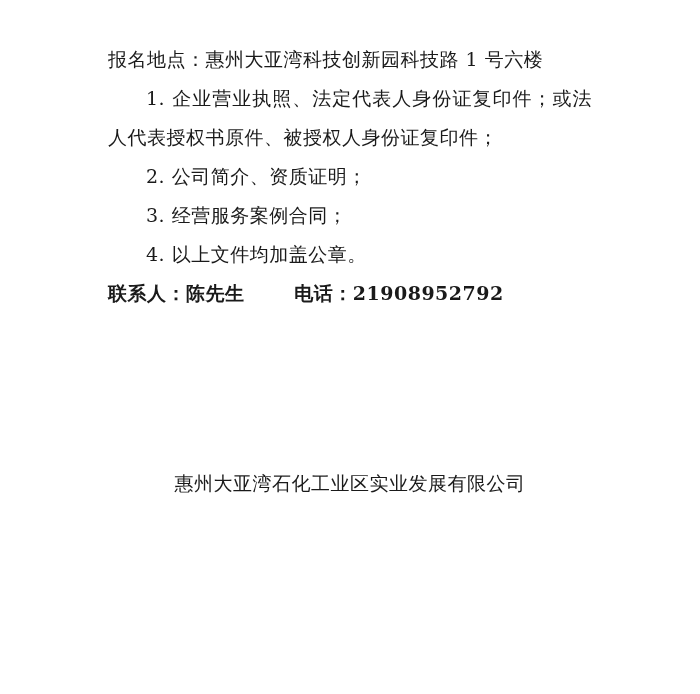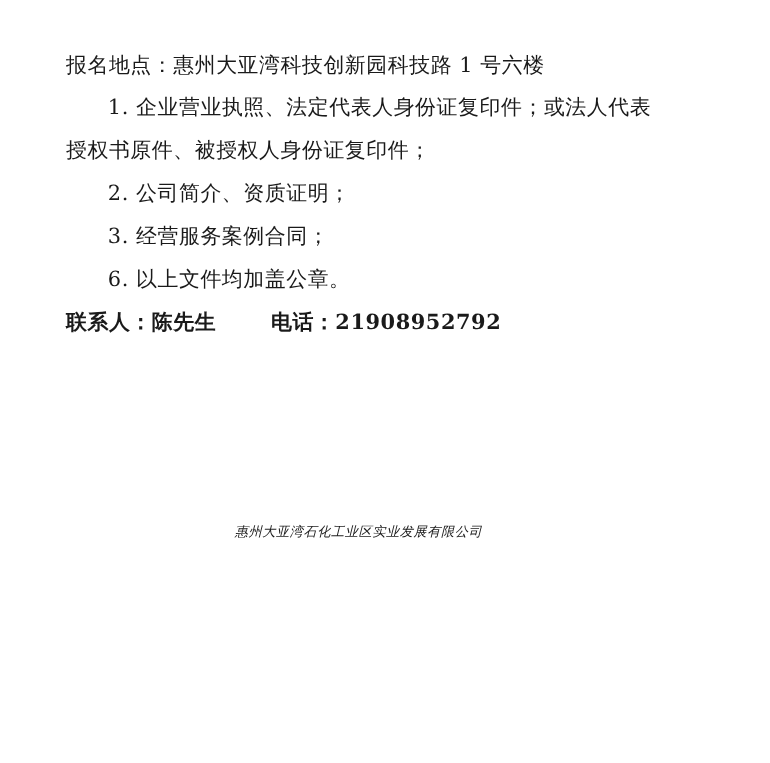--- a/index.html
+++ b/index.html
@@ -13,21 +13,21 @@
     font-family: "DejaVu Serif", "Liberation Serif", serif;
     color: #1a1a1a;
     overflow: hidden;
   }
   .page {
     position: relative;
     width: 700px;
     height: 694px;
     background: #ffffff;
     box-sizing: border-box;
-    padding: 40px 108px 0 60px;
+    padding: 40px 108px 0 108px;
   }
   .line {
     font-size: 19px;
     line-height: 39px;
     letter-spacing: 0.5px;
     white-space: nowrap;
   }
   .para {
     font-size: 19px;
     line-height: 39px;
@@ -50,24 +50,23 @@
     line-height: 39px;
     font-weight: bold;
     letter-spacing: 0.5px;
     white-space: pre;
   }
   .spacer {
     height: 150px;
   }
   .footer {
     text-align: center;
-    font-size: 12px;
+    font-size: 19px;
     line-height: 41px;
     letter-spacing: 0.5px;
-    font-style: italic;
   }
   .footer-date {
     text-align: center;
     font-size: 19px;
     line-height: 41px;
     letter-spacing: 0.5px;
   }
 </style>
 </head>
 <body>
@@ -76,21 +75,21 @@
 
   <div class="line">报名地点：惠州大亚湾科技创新园科技路 1 号六楼</div>
 
 
   <div class="para indent">1. 企业营业执照、法定代表人身份证复印件；或法人代表授权书原件、被授权人身份证复印件；</div>
 
   <div class="para indent">2. 公司简介、资质证明；</div>
 
   <div class="para indent">3. 经营服务案例合同；</div>
 
-  <div class="para indent">6. 以上文件均加盖公章。</div>
+  <div class="para indent">4. 以上文件均加盖公章。</div>
 
 
   <div class="contact-line">联系人：陈先生       电话：21908952792</div>
 
   <div class="spacer"></div>
 
   <div class="footer">惠州大亚湾石化工业区实业发展有限公司</div>
 
 
 </div>

